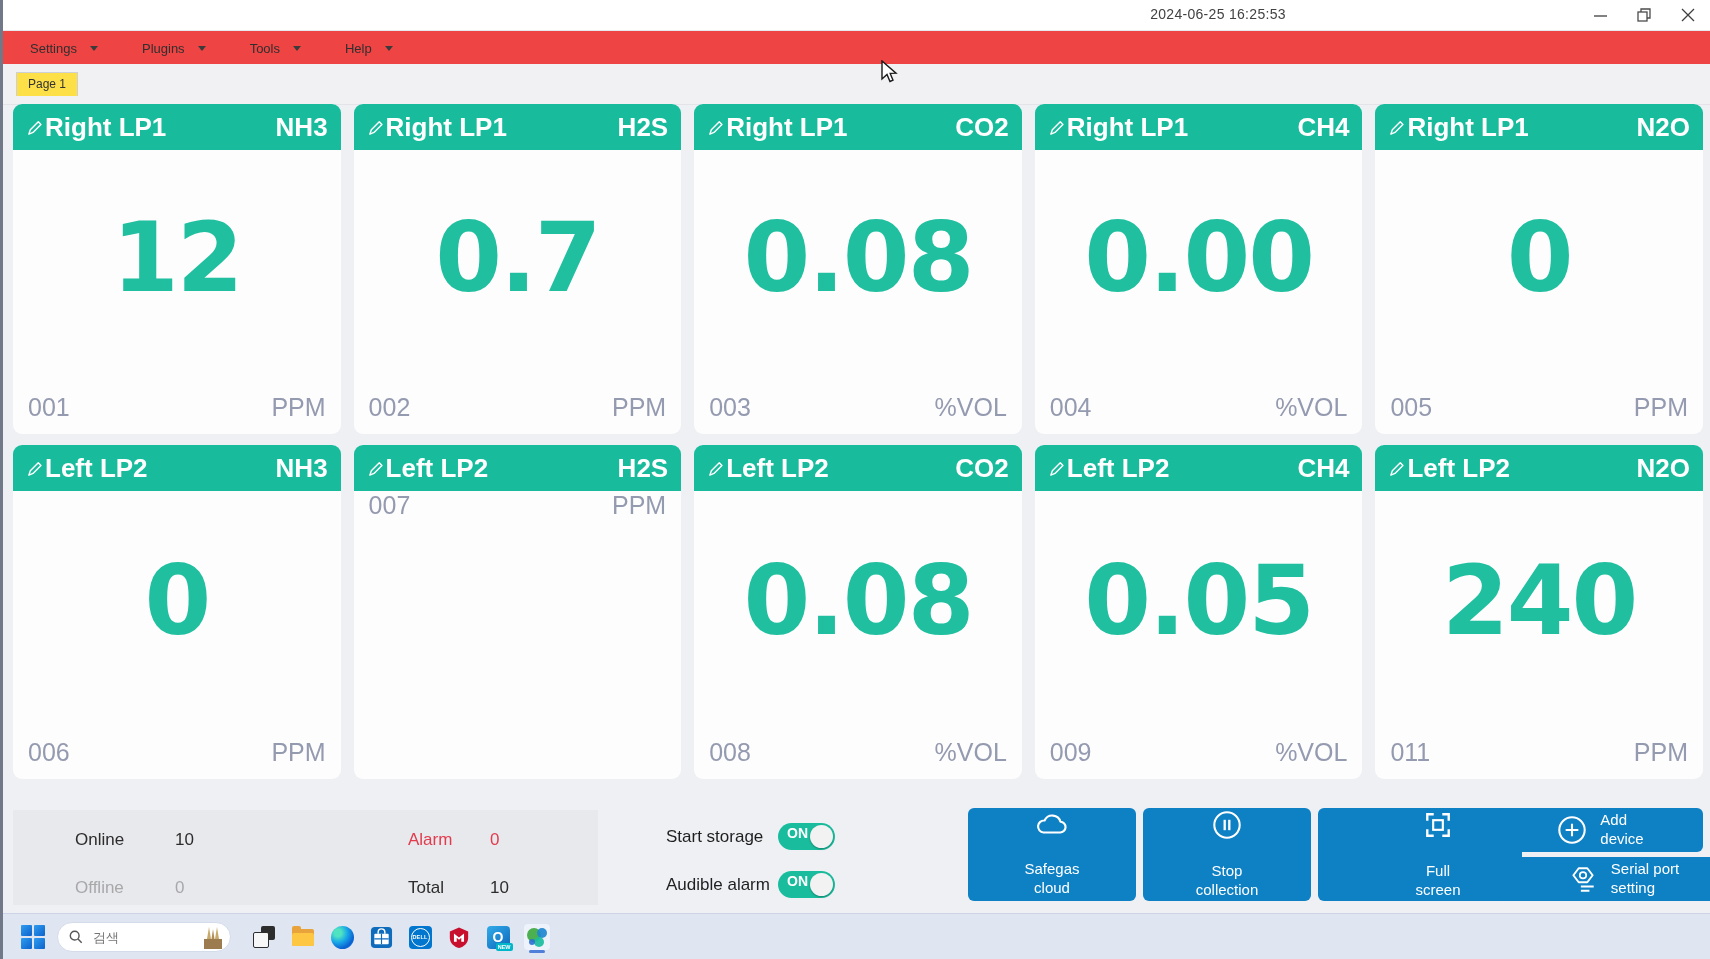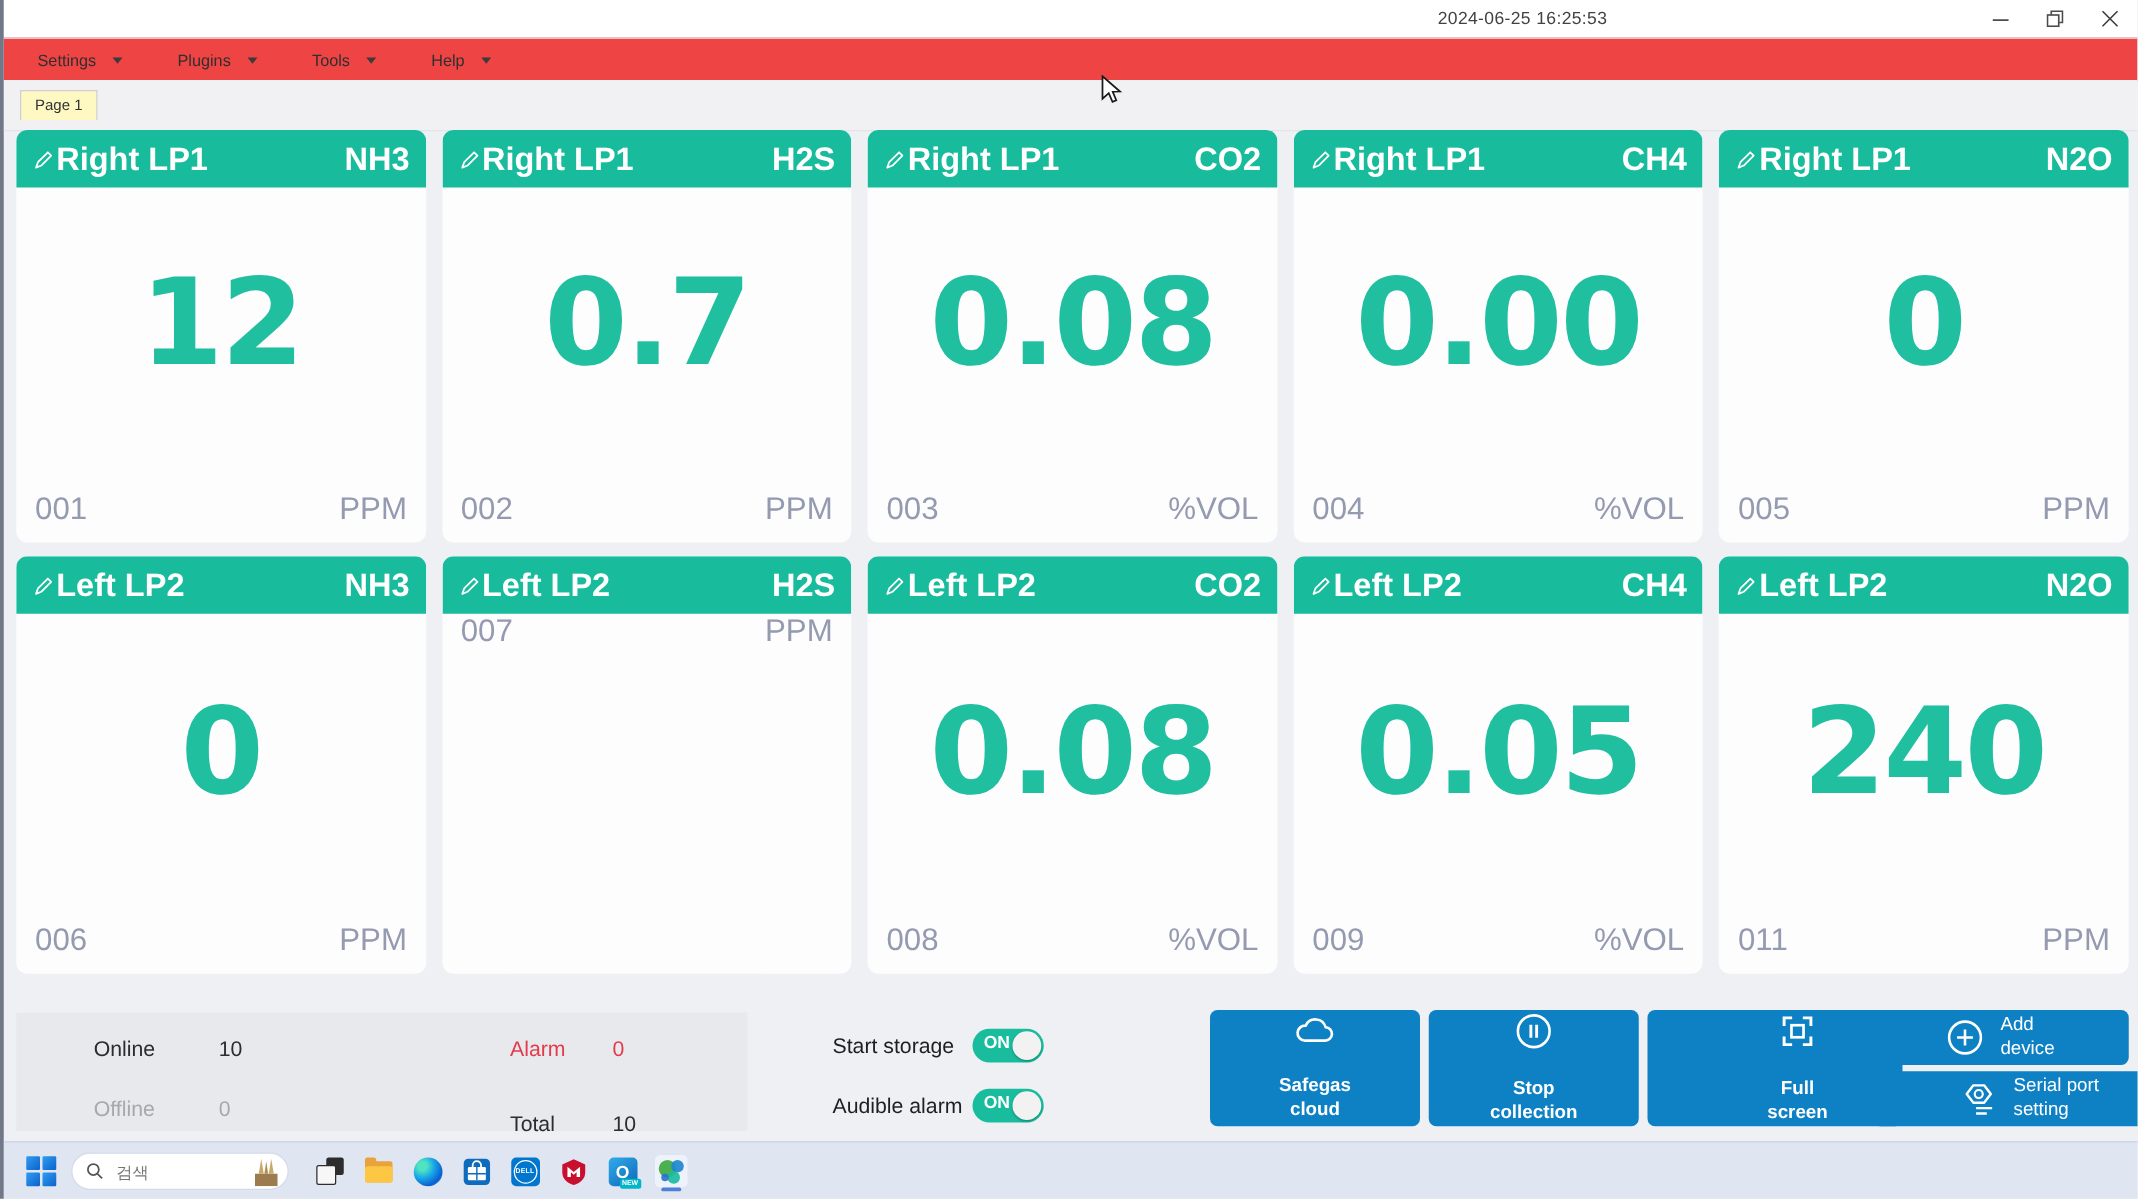--- a/index.html
+++ b/index.html
@@ -17,21 +17,21 @@
   .win-btn svg{display:block;}
   
   .menubar{position:absolute;left:0;top:30px;right:0;height:34px;background:#ef4444;
     border-top:1px solid #e6e8ec;display:flex;align-items:center;padding-left:27px;gap:44px;}
   .menu-item{display:flex;align-items:center;gap:13px;font-size:13px;color:#2f2f2f;cursor:default;}
   .caret{width:0;height:0;border-left:4.5px solid transparent;border-right:4.5px solid transparent;
     border-top:5.5px solid #3b3b3b;}
   
   .tabstrip{position:absolute;left:0;top:64px;right:0;height:40px;background:#f1f1f4;
     border-bottom:1px solid #e3e3e8;}
-  .tab{position:absolute;left:13px;top:8px;padding:4px 11px 5px;background:#fef9c3;
+  .tab{position:absolute;left:13px;top:8px;padding:4px 11px 5px;background:#fde047;
     border:1px solid #cfcfd6;border-bottom:none;font-size:12px;color:#333;}
   
   .grid{position:absolute;left:10px;top:104px;width:1690px;display:grid;
     grid-template-columns:repeat(5,1fr);grid-template-rows:330px 334px;gap:11px 13px;}
   .card{background:#fdfdfe;border-radius:9px;display:flex;flex-direction:column;overflow:hidden;}
   .card-head{height:46px;background:#18bc9d;color:#fff;display:flex;align-items:center;
     padding:0 13px;font-size:26px;font-weight:700;flex:0 0 auto;}
   .card-head .edit{display:flex;align-items:center;margin-right:2px;}
   .card-head .gas{margin-left:auto;}
   .card-value{flex:1;display:flex;align-items:center;justify-content:center;
@@ -40,31 +40,31 @@
   .card-foot{display:flex;justify-content:space-between;padding:0 15px 12px;
     font-size:25px;color:#949aaf;flex:0 0 auto;}
   
   .status-panel{position:absolute;left:10px;top:810px;width:585px;height:95px;background:#e8e9ed;}
   .pair{position:absolute;font-size:17px;color:#2c2c2c;}
   .pair .val{position:absolute;left:100px;}
   .pair.online{left:62px;top:20px;}
   .pair.offline{left:62px;top:68px;color:#a8a8ab;}
   .pair.alarm{left:395px;top:20px;color:#e23b4d;}
   .pair.alarm .val{left:82px;}
-  .pair.total{left:395px;top:68px;margin-top:12px;}
+  .pair.total{left:395px;top:68px;}
   .pair.total .val{left:82px;}
   .toggle-label{position:absolute;font-size:17px;color:#1f1f1f;}
   .switch{position:absolute;width:57px;height:27px;border-radius:14px;background:#19bd9e;cursor:pointer;}
   .switch .on{position:absolute;left:9px;top:2px;color:#fff;font-weight:700;font-size:14px;}
   .switch .knob{position:absolute;right:2px;top:2px;width:23px;height:23px;border-radius:50%;
     background:#f2f2f2;box-shadow:0 1px 2px rgba(0,0,0,.3);}
   
   .abtn{position:absolute;background:#0e80c4;border-radius:6px;color:#fff;display:flex;
     align-items:center;justify-content:center;cursor:pointer;}
-  .abtn.big{flex-direction:column;width:168px;height:93px;top:808px;gap:22px;font-weight:bold;}
+  .abtn.big{flex-direction:column;width:168px;height:93px;top:808px;gap:22px;}
   .abtn.small{width:205px;height:44px;left:1495px;gap:13px;}
   .abtn .lbl{font-size:15px;line-height:1.25;text-align:center;}
   .abtn.small .lbl{text-align:left;}
   
   .taskbar{position:absolute;left:0;top:913px;width:1710px;height:46px;background:#dfe5f1;
     border-top:1px solid #ccd4e5;}
   .start{position:absolute;left:18px;top:11px;width:24px;height:24px;display:grid;
     grid-template-columns:11px 11px;grid-template-rows:11px 11px;gap:2px;cursor:pointer;}
   .start i{background:linear-gradient(135deg,#2f9df0,#0d62cc);border-radius:1px;}
   .search{position:absolute;left:54px;top:8px;width:174px;height:30px;background:#fff;

